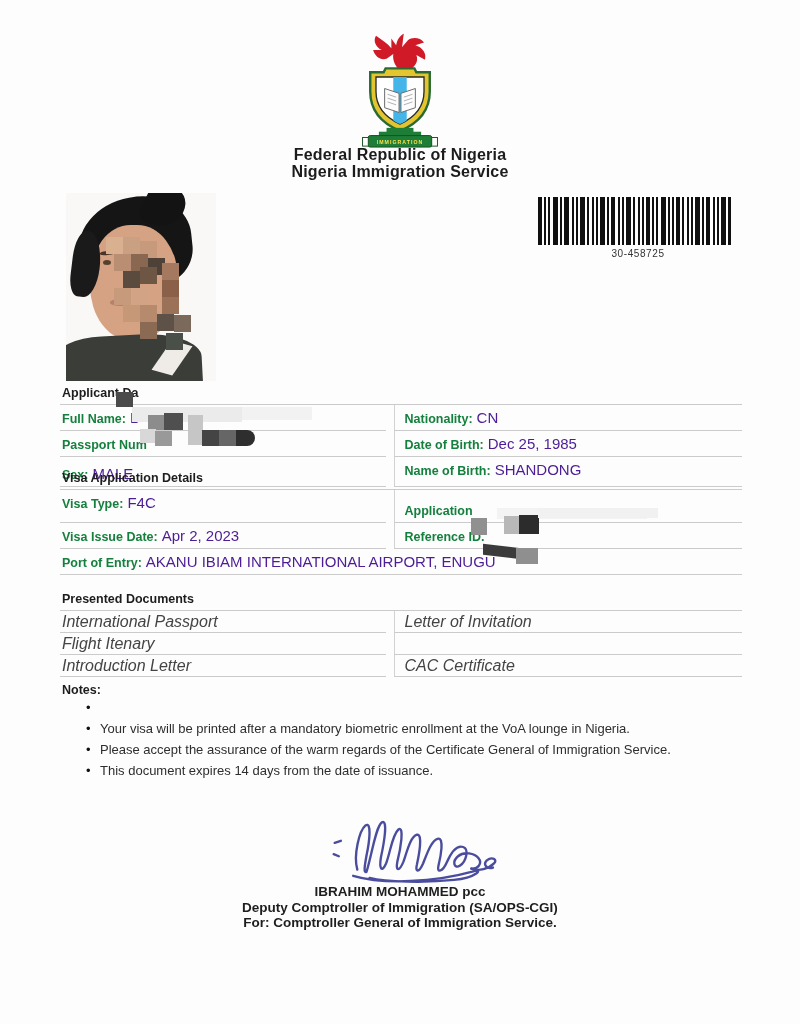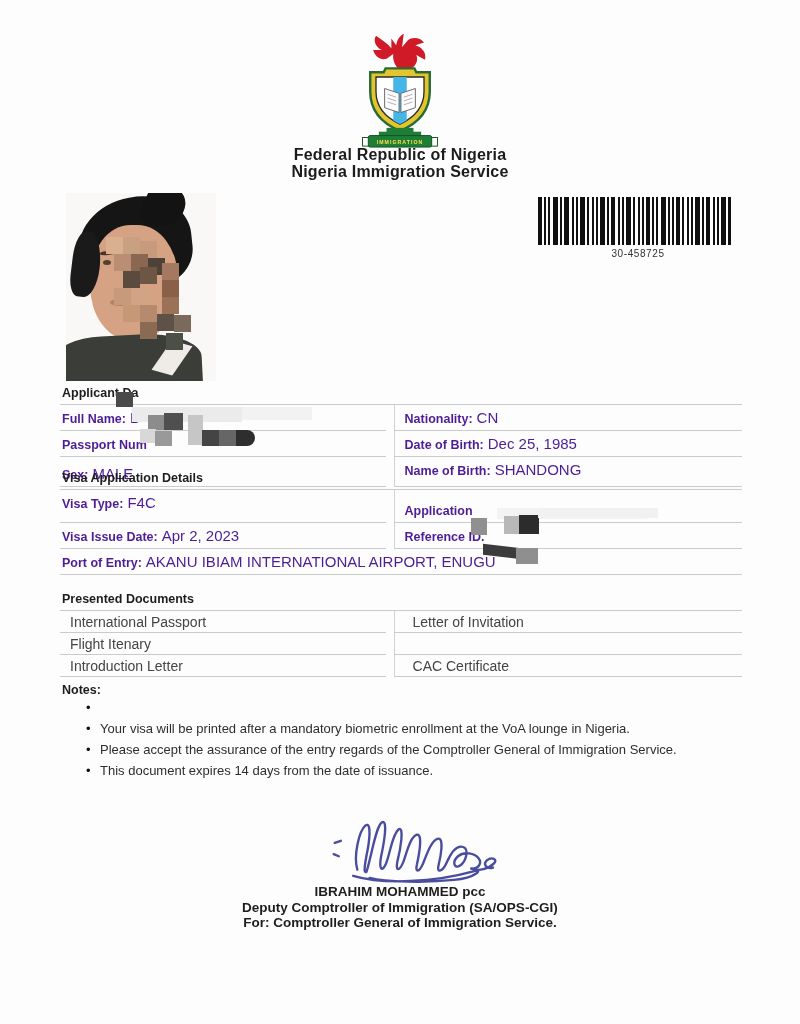--- a/index.html
+++ b/index.html
@@ -49,24 +49,24 @@
 
   
   .sec { position:absolute; left:60px; width:682px; }
   .sec-h { font-weight:bold; font-size:12.5px; color:#1d1d1d; margin:0 0 4px 2px; }
   .tbl { border-top:1px solid #cbcbcb; }
   .trow { display:flex; align-items:stretch; }
   .cell-l { width:330px; border-bottom:1px solid #cbcbcb; padding:4px 0 3px 2px; }
   .gap8 { width:8px; }
   .cell-r { width:344px; border-left:1px solid #d2d2d2; border-bottom:1px solid #cbcbcb; padding:4px 0 3px 10px; }
   .cell-full { width:680px; border-bottom:1px solid #cbcbcb; padding:4px 0 3px 2px; }
-  .lbl { font-weight:bold; font-size:12.5px; color:#4c1d95; }
+  .lbl { font-weight:bold; font-size:12.5px; color:#15803d; }
   .val { font-size:15px; color:#4c1d95; margin-left:4px; }
   .docs .cell-l, .docs .cell-r { padding-top:2px; padding-bottom:1px; }
-  .docs .val-only { font-size:14px; color:#444; margin-left:8px; }
+  .docs .val-only { font-size:16px; color:#444; margin-left:0;font-style:italic; }
 
   
   .note-item { display:flex; margin:0 0 7px 26px; font-size:13px; color:#2e2e2e; line-height:14px; }
   .note-item .bullet { width:14px; font-size:13px; color:#111; }
 
   
   .sig { position:absolute; left:322px; top:810px; width:196px; height:74px; }
   .footer { position:absolute; top:884px; left:0; width:800px; text-align:center;
             font-weight:bold; font-size:13.5px; line-height:15.5px; color:#1e1e1e; }
 
@@ -271,21 +271,21 @@
     <div class="sec-h" style="margin-bottom:4px;">Notes:</div>
     <div class="note-item">
       <span class="bullet">•</span>
     </div>
     <div class="note-item">
       <span class="bullet">•</span>
       <span>Your visa will be printed after a mandatory biometric enrollment at the VoA lounge in Nigeria.</span>
     </div>
     <div class="note-item">
       <span class="bullet">•</span>
-      <span>Please accept the assurance of the entry regards of the Comptroller General of Immigration Service.</span>
+      <span>Please accept the assurance of the warm regards of the Certificate General of Immigration Service.</span>
     </div>
     <div class="note-item">
       <span class="bullet">•</span>
       <span>This document expires 14 days from the date of issuance.</span>
     </div>
   </div>
 
   <svg class="sig" viewBox="0 0 190 72">
     <g stroke="#3b3d96" stroke-width="2.3" fill="none" stroke-linecap="round" opacity="0.92">
       <path d="M12 32 l6 -2"></path>

